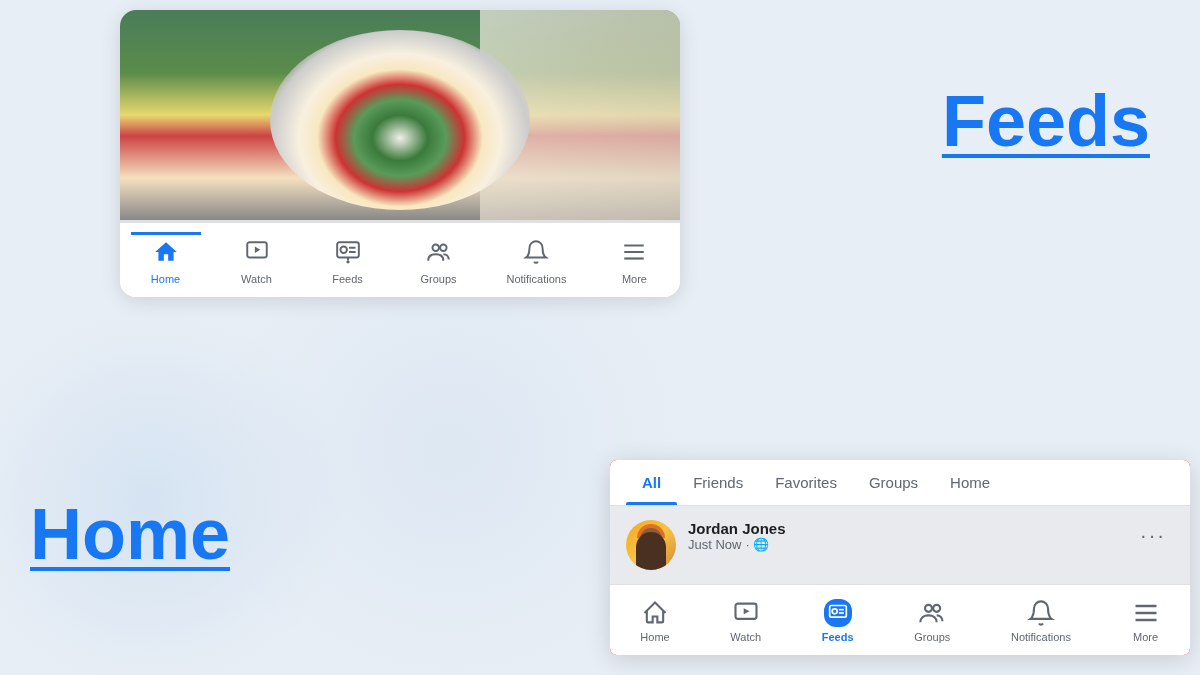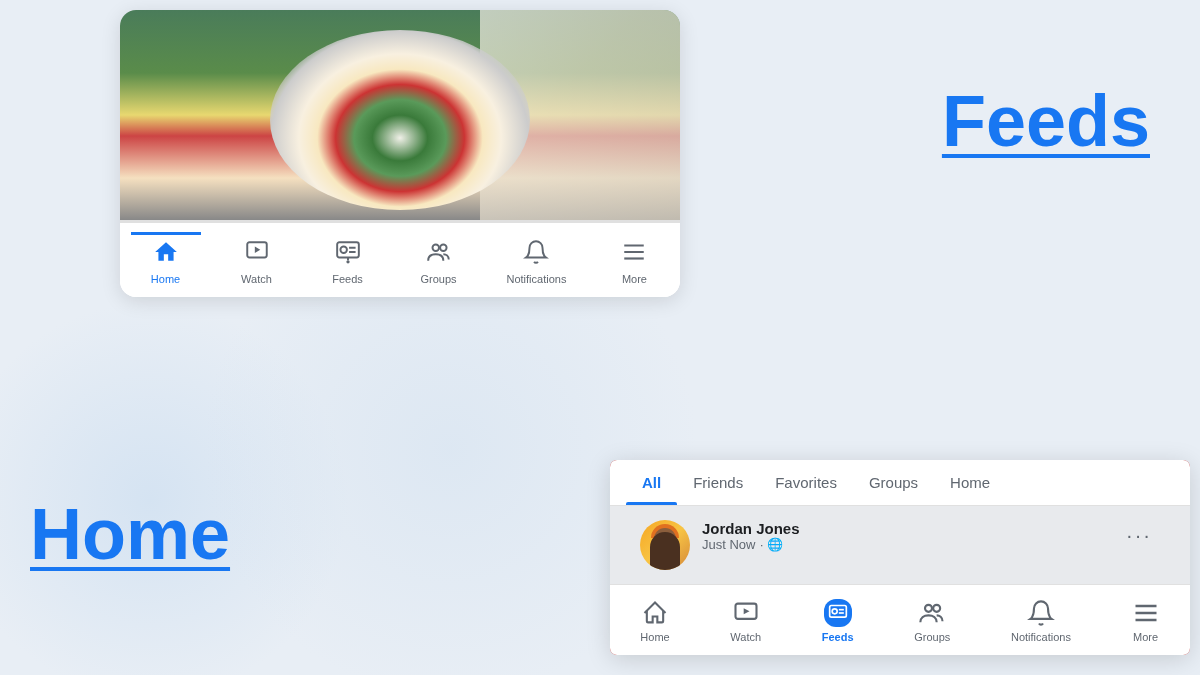--- a/index.html
+++ b/index.html
@@ -178,21 +178,21 @@
       position: absolute;
       bottom: 0; left: 0; right: 0;
       height: 3px;
       background: #1877f2;
       border-radius: 2px 2px 0 0;
     }
 
     .feed-post {
       display: flex;
       align-items: flex-start;
-      padding: 14px 30px;
+      padding: 14px 16px;
       background: #e8eaed;
       gap: 12px;
     }
 
     .avatar-circle {
       width: 50px; height: 50px;
       border-radius: 50%;
       background: linear-gradient(135deg, #f5a623 0%, #f8c444 50%, #d4883a 100%);
       flex-shrink: 0;
       position: relative;

